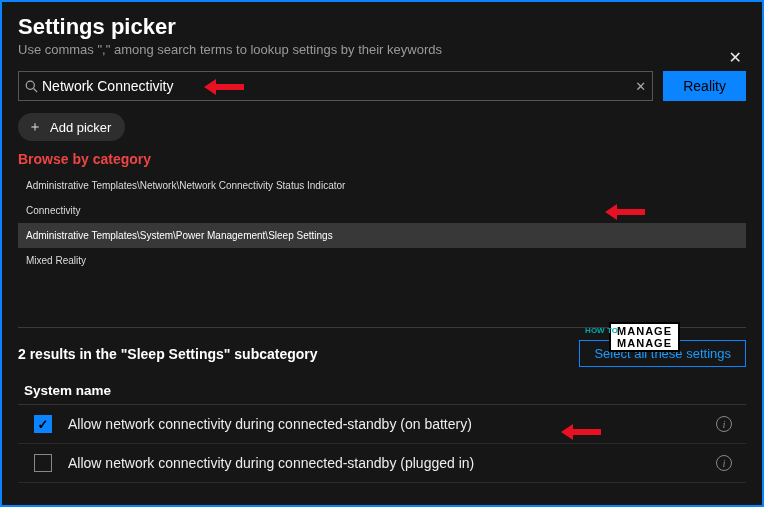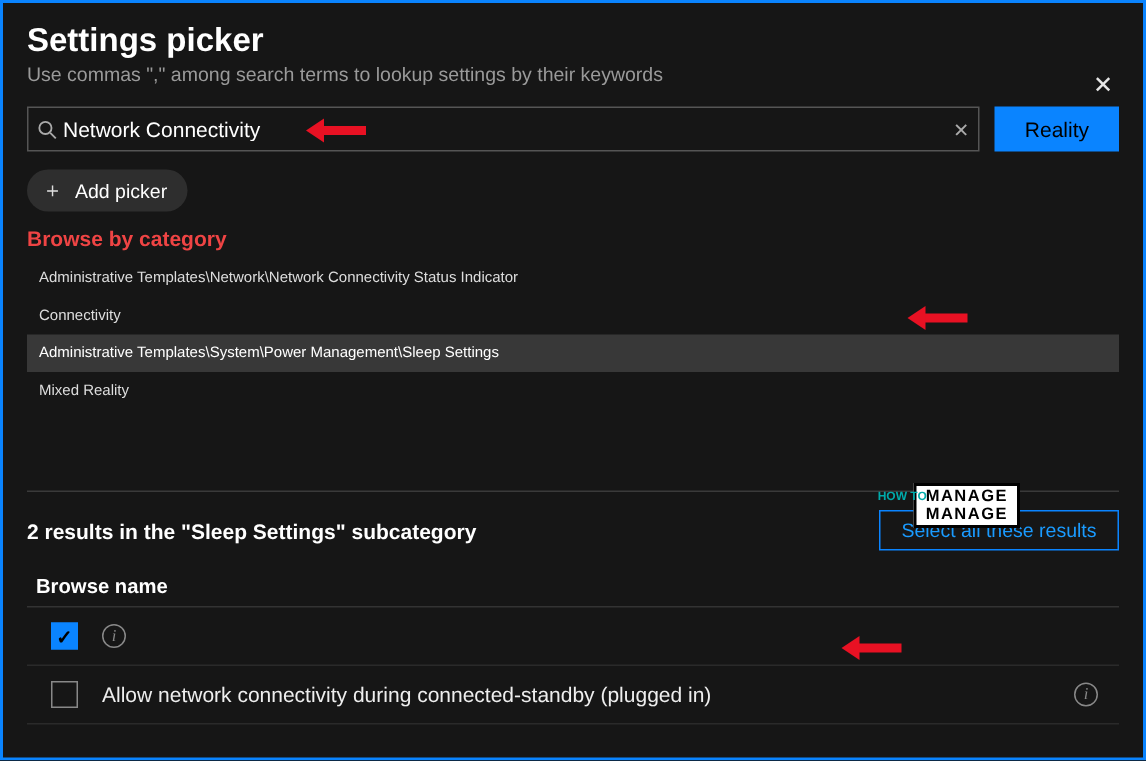--- a/index.html
+++ b/index.html
@@ -254,27 +254,28 @@
     <div class="cat-item">Administrative Templates\Network\Network Connectivity Status Indicator</div>
     <div class="cat-item">Connectivity</div>
     <div class="cat-item selected">Administrative Templates\System\Power Management\Sleep Settings</div>
     <div class="cat-item">Mixed Reality</div>
   </div>
 
   <hr class="sep">
 
   <div class="results-bar">
     <div class="results-text">2 results in the "Sleep Settings" subcategory</div>
-    <button class="select-all">Select all these results</button>
-  </div>
-
-  <div class="col-header">Browse name</div>
+    <button class="select-all">Select all these settings</button>
+  </div>
+
+  <div class="col-header">System name</div>
 
   <div class="setting-row">
     <span class="chk checked">✓</span>
+    <span class="setting-label">Allow network connectivity during connected-standby (on battery)</span>
     <span class="info-ic">i</span>
   </div>
   <div class="setting-row">
     <span class="chk"></span>
     <span class="setting-label">Allow network connectivity during connected-standby (plugged in)</span>
     <span class="info-ic">i</span>
   </div>
 
   
   <div class="arrow" style="left:202px; top:78px"></div>

